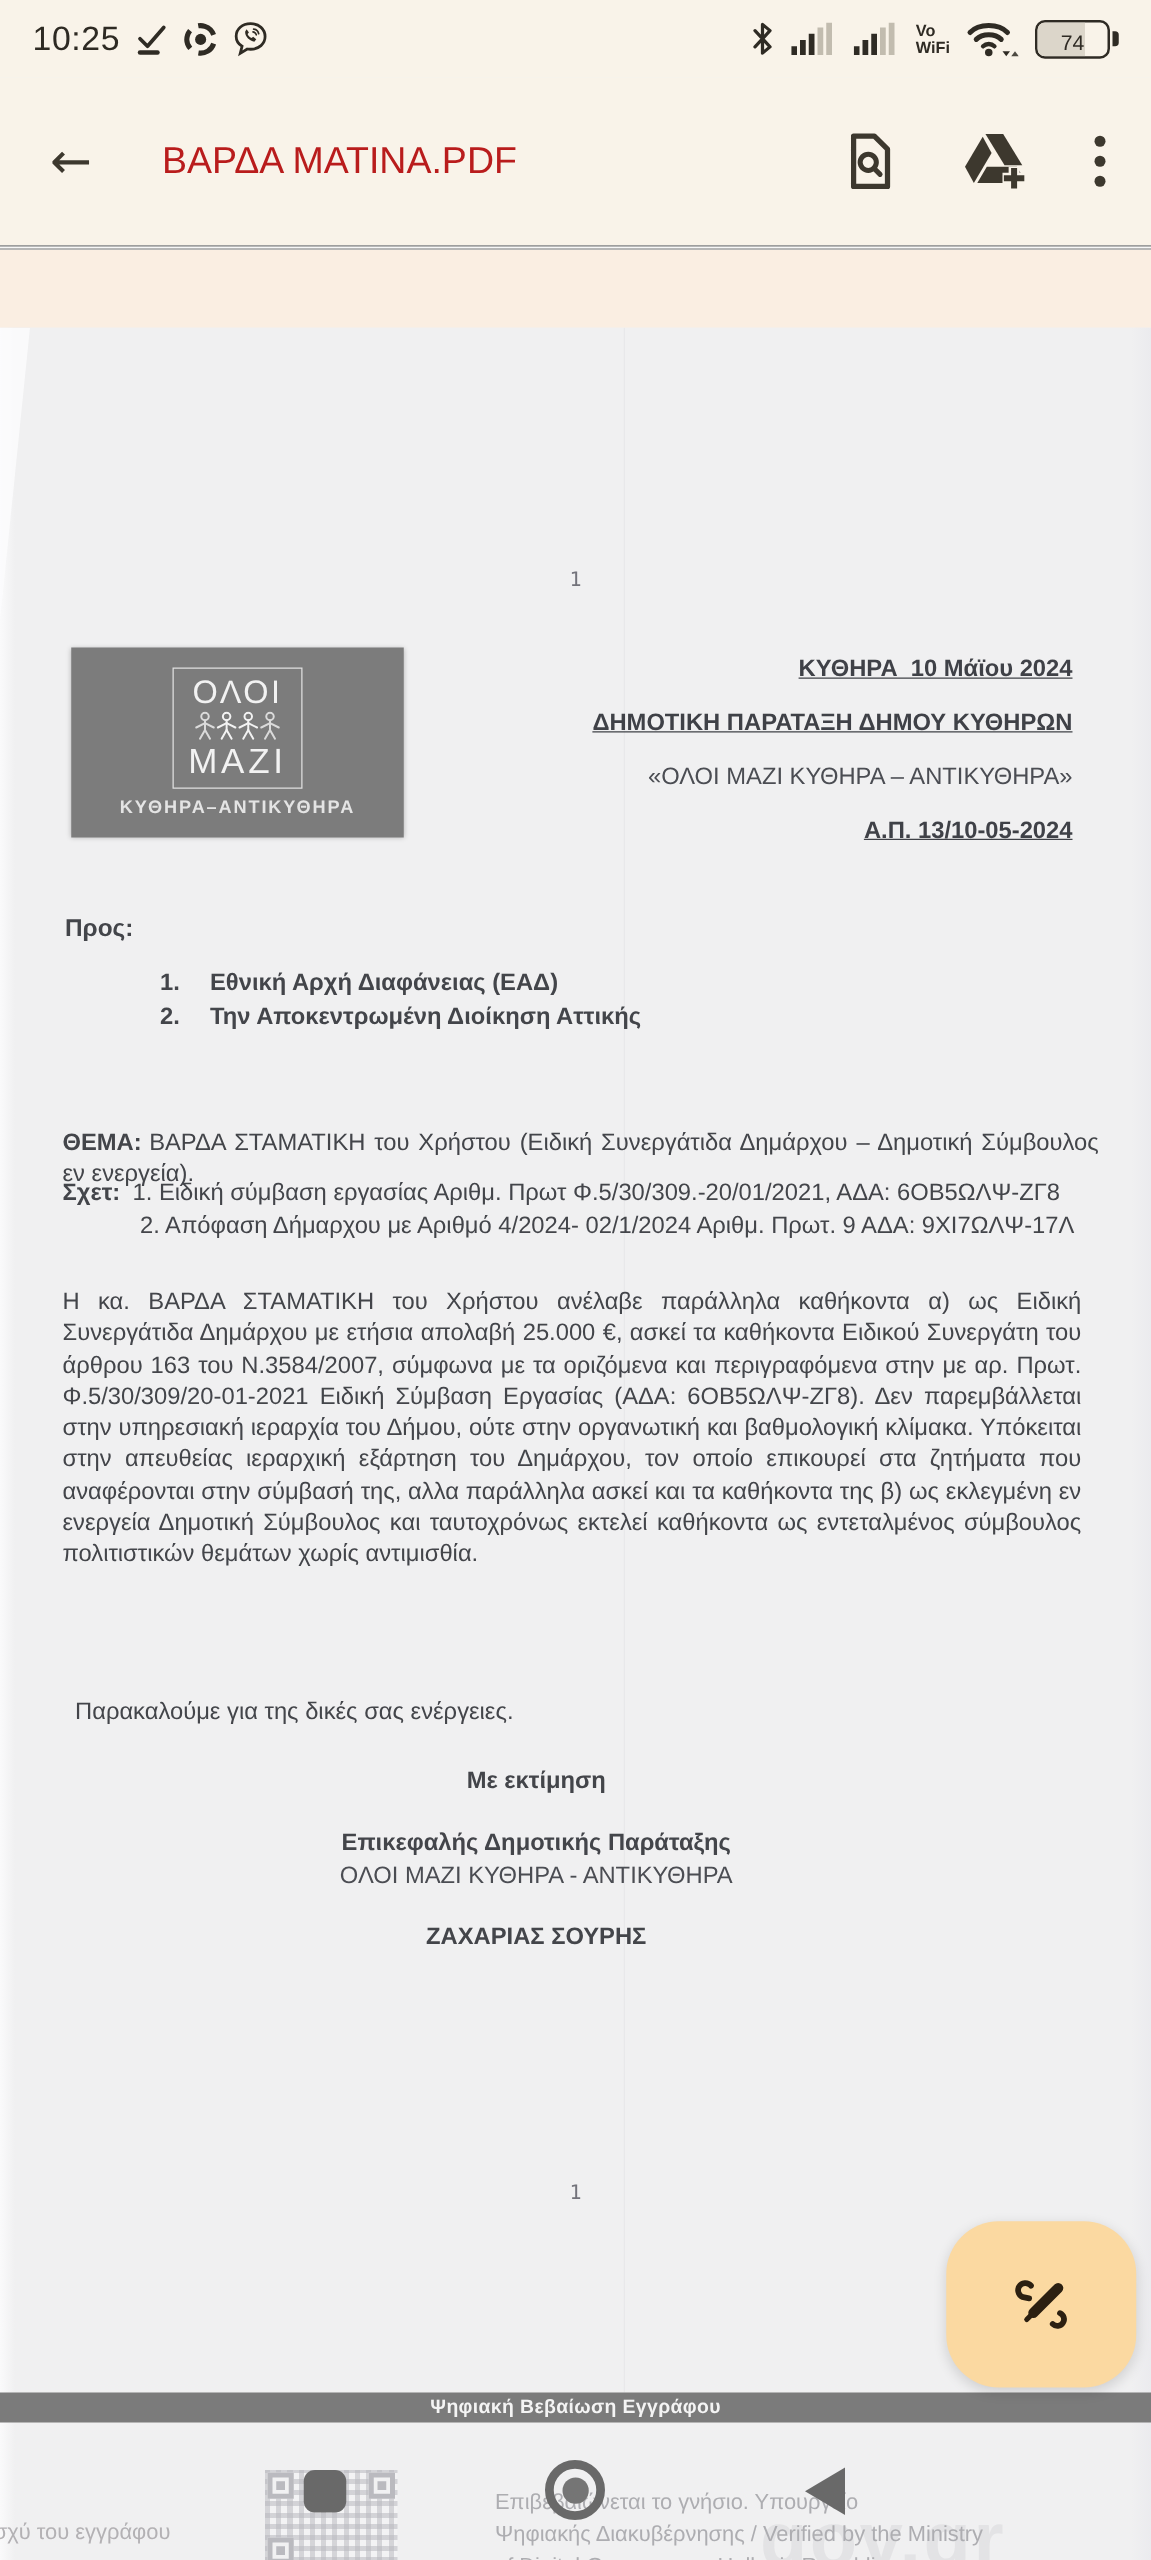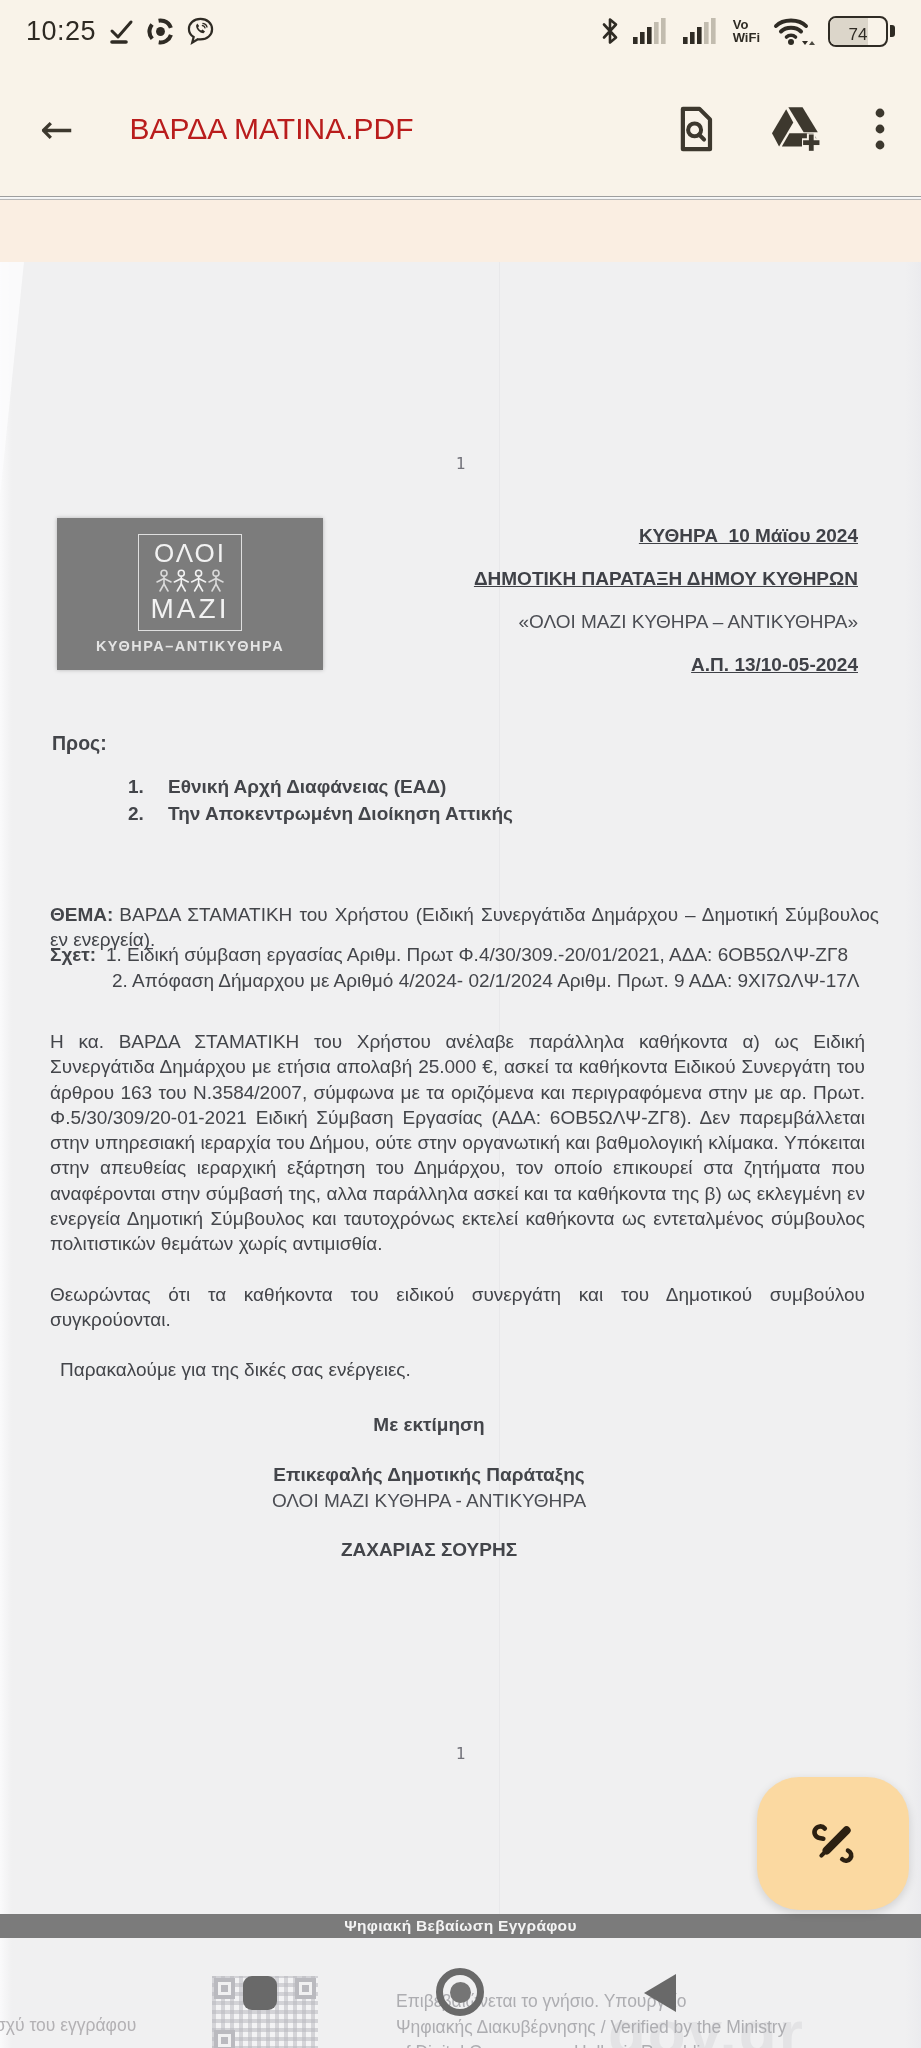--- a/index.html
+++ b/index.html
@@ -278,30 +278,29 @@
         <span class="num">2.</span>
         <span>Την Αποκεντρωμένη Διοίκηση Αττικής</span>
       </div>
     </div>
 
     <p class="subject"><b>ΘΕΜΑ:</b><span>ΒΑΡΔΑ ΣΤΑΜΑΤΙΚΗ του Χρήστου (Ειδική Συνεργάτιδα Δημάρχου – Δημοτική Σύμβουλος εν ενεργεία).</span></p>
 
     <div class="refs">
       <div class="row">
         <span class="lbl">Σχετ:</span>
-        <span>1. Ειδική σύμβαση εργασίας Αριθμ. Πρωτ Φ.4/30/309.-20/01/2021, ΑΔΑ: 6ΟΒ5ΩΛΨ-ΖΓ8</span>
+        <span>1. Ειδική σύμβαση εργασίας Αριθμ. Πρωτ Φ.5/30/309.-20/01/2021, ΑΔΑ: 6ΟΒ5ΩΛΨ-ΖΓ8</span>
       </div>
       <div class="row">
         <span class="sp"></span>
         <span class="it2">2. Απόφαση Δήμαρχου με Αριθμό 4/2024- 02/1/2024 Αριθμ. Πρωτ. 9 ΑΔΑ: 9ΧΙ7ΩΛΨ-17Λ</span>
       </div>
     </div>
 
     <p class="para p1">Η κα. ΒΑΡΔΑ ΣΤΑΜΑΤΙΚΗ του Χρήστου ανέλαβε παράλληλα καθήκοντα α) ως Ειδική Συνεργάτιδα Δημάρχου με ετήσια απολαβή 25.000 €, ασκεί τα καθήκοντα Ειδικού Συνεργάτη του άρθρου 163 του Ν.3584/2007, σύμφωνα με τα οριζόμενα και περιγραφόμενα στην με αρ. Πρωτ. Φ.5/30/309/20-01-2021 Ειδική Σύμβαση Εργασίας (ΑΔΑ: 6ΟΒ5ΩΛΨ-ΖΓ8). Δεν παρεμβάλλεται στην υπηρεσιακή ιεραρχία του Δήμου, ούτε στην οργανωτική και βαθμολογική κλίμακα. Υπόκειται στην απευθείας ιεραρχική εξάρτηση του Δημάρχου, τον οποίο επικουρεί στα ζητήματα που αναφέρονται στην σύμβασή της, αλλα παράλληλα ασκεί και τα καθήκοντα της β) ως εκλεγμένη εν ενεργεία Δημοτική Σύμβουλος και ταυτοχρόνως εκτελεί καθήκοντα ως εντεταλμένος σύμβουλος πολιτιστικών θεμάτων χωρίς αντιμισθία.</p>
-    <p class="para p2">Θεωρώντας ότι τα καθήκοντα του ειδικού συνεργάτη και του Δημοτικού συμβούλου συγκρούονται.</p>
     <p class="para p3">Παρακαλούμε για της δικές σας ενέργειες.</p>
 
     <div class="closing c-regards">Με εκτίμηση</div>
     <div class="closing c-role">Επικεφαλής Δημοτικής Παράταξης</div>
     <div class="closing c-org">ΟΛΟΙ ΜΑΖΙ ΚΥΘΗΡΑ - ΑΝΤΙΚΥΘΗΡΑ</div>
     <div class="closing c-name">ΖΑΧΑΡΙΑΣ ΣΟΥΡΗΣ</div>
 
     <div class="pn pn-bottom">1</div>
 
     <div class="cert-banner">

